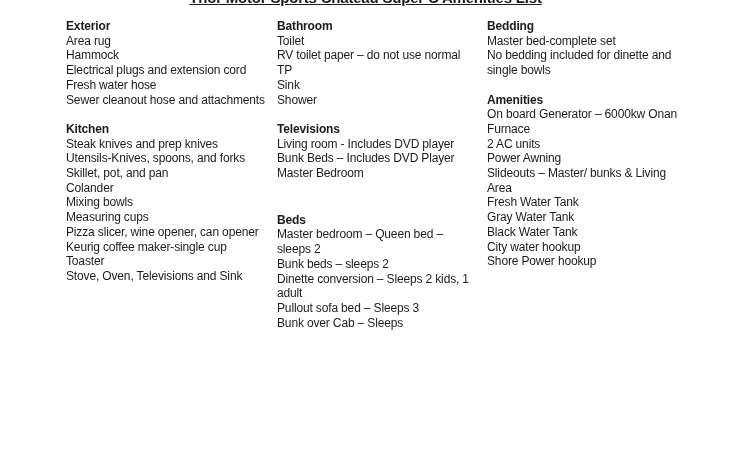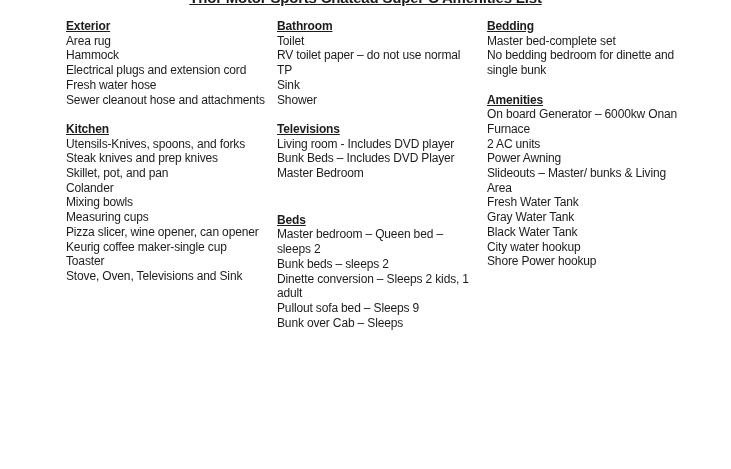--- a/index.html
+++ b/index.html
@@ -32,43 +32,42 @@
     letter-spacing: -0.15px;
   }
   .col-1 { left: 66px; }
   .col-2 { left: 277px; }
   .col-3 { left: 487px; }
   section { margin: 0; padding: 0; }
   section + section { margin-top: 14.7px; }
   .col-2 section:nth-of-type(3) { margin-top: 32px; }
   .heading {
     font-weight: bold;
-    text-decoration: underline;
   }
   .item { }
 </style>
 </head>
 <body>
 
 <div class="page">
   <div class="doc-title">Thor Motor Sports Chateau Super C Amenities List</div>
   <div id="columns-root">
       <div class="col col-1">
         <section>
           <div class="heading">Exterior</div>
           <div class="item">Area rug</div>
           <div class="item">Hammock</div>
           <div class="item">Electrical plugs and extension cord</div>
           <div class="item">Fresh water hose</div>
           <div class="item">Sewer cleanout hose and attachments</div>
         </section>
         <section>
           <div class="heading">Kitchen</div>
+          <div class="item">Steak knives and prep knives</div>
           <div class="item">Utensils-Knives, spoons, and forks</div>
-          <div class="item">Steak knives and prep knives</div>
           <div class="item">Skillet, pot, and pan</div>
           <div class="item">Colander</div>
           <div class="item">Mixing bowls</div>
           <div class="item">Measuring cups</div>
           <div class="item">Pizza slicer, wine opener, can opener</div>
           <div class="item">Keurig coffee maker-single cup</div>
           <div class="item">Toaster</div>
           <div class="item">Stove, Oven, Televisions and Sink</div>
         </section>
       </div>
@@ -84,29 +83,29 @@
           <div class="heading">Televisions</div>
           <div class="item">Living room - Includes DVD player</div>
           <div class="item">Bunk Beds – Includes DVD Player</div>
           <div class="item">Master Bedroom</div>
         </section>
         <section>
           <div class="heading">Beds</div>
           <div class="item">Master bedroom – Queen bed – sleeps 2</div>
           <div class="item">Bunk beds – sleeps 2</div>
           <div class="item">Dinette conversion – Sleeps 2 kids, 1 adult</div>
-          <div class="item">Pullout sofa bed – Sleeps 9</div>
+          <div class="item">Pullout sofa bed – Sleeps 3</div>
           <div class="item">Bunk over Cab – Sleeps</div>
         </section>
       </div>
       <div class="col col-3">
         <section>
           <div class="heading">Bedding</div>
           <div class="item">Master bed-complete set</div>
-          <div class="item">No bedding bedroom for dinette and single bunk</div>
+          <div class="item">No bedding included for dinette and single bowls</div>
         </section>
         <section>
           <div class="heading">Amenities</div>
           <div class="item">On board Generator – 6000kw Onan</div>
           <div class="item">Furnace</div>
           <div class="item">2 AC units</div>
           <div class="item">Power Awning</div>
           <div class="item">Slideouts – Master/ bunks &amp; Living Area</div>
           <div class="item">Fresh Water Tank</div>
           <div class="item">Gray Water Tank</div>

